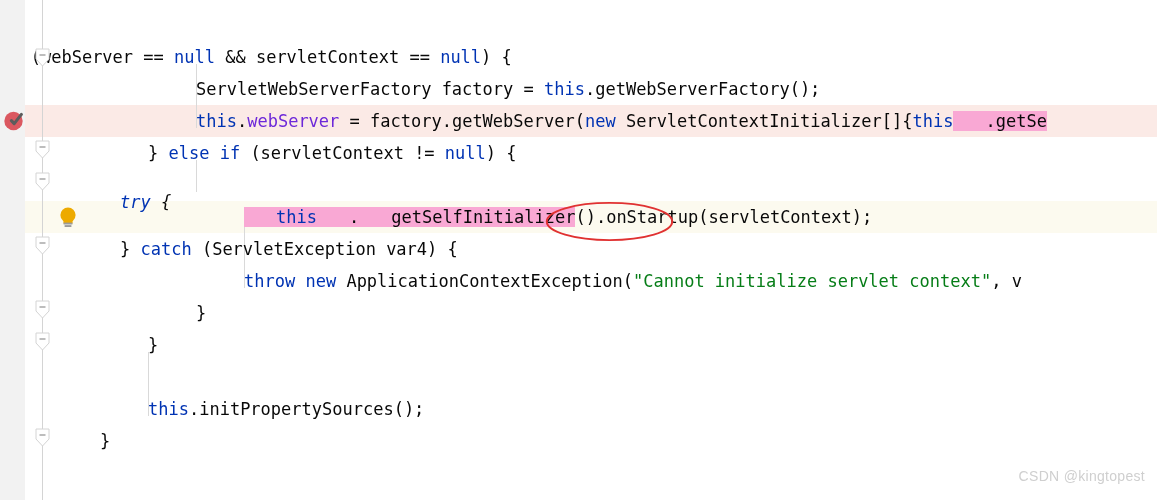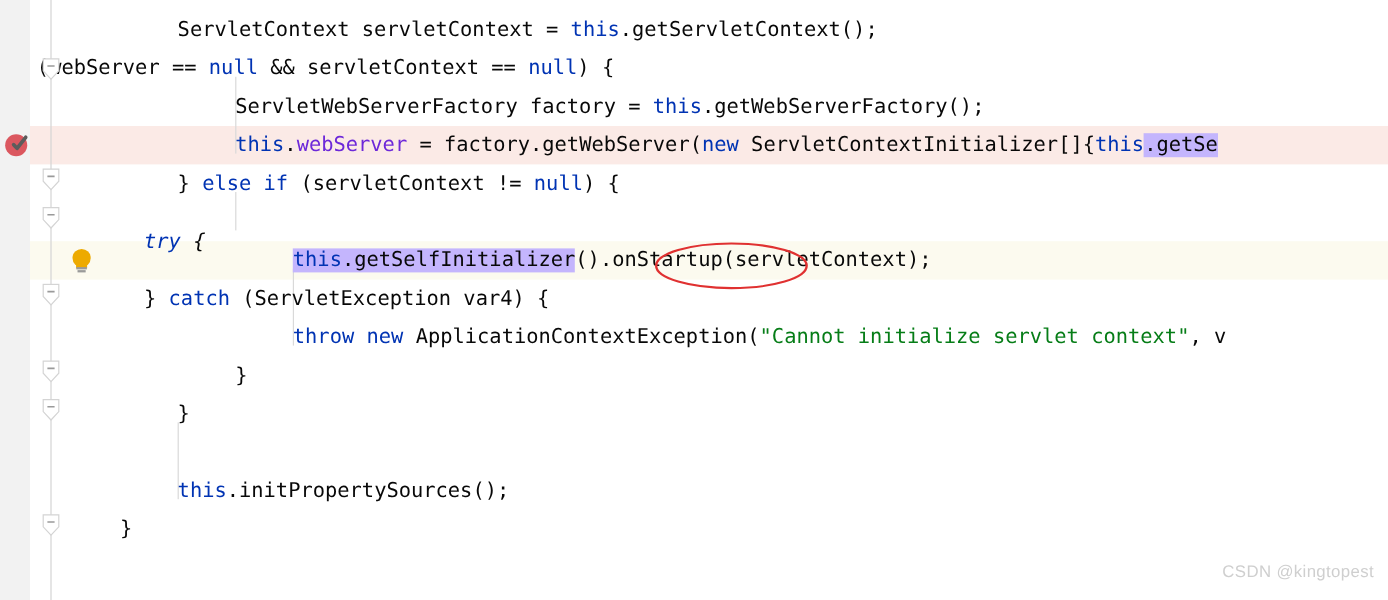--- a/index.html
+++ b/index.html
@@ -97,21 +97,21 @@
     position: absolute;
     left: 0;
     height: 32px;
     line-height: 32px;
     white-space: pre;
     color: #080808;
   }
   .k  { color: #0033b3; }             
   .f  { color: #6d28d9; }             
   .s  { color: #067d17; }             
-  .hl { background: #c4b5fd; }        
+  .hl { background: #f9a8d4; padding-left: 32px; }        
 
   
   .annot-ellipse {
     position: absolute;
     z-index: 9;
     pointer-events: none;
   }
 
   
   .watermark {
@@ -203,21 +203,20 @@
   <div class="bulb-icon" id="bulb-icon" style="top: 205px;">
     <svg viewBox="0 0 22 24" width="22" height="24" aria-hidden="true">
       <circle cx="11" cy="10" r="7.6" fill="#edaa00"></circle>
       <rect x="6.4" y="14.2" width="9.2" height="4.4" fill="#edaa00"></rect>
       <rect x="6.6" y="17.6" width="8.8" height="1.9" fill="#9a9a9a"></rect>
       <rect x="7.6" y="20.1" width="6.8" height="1.9" fill="#9a9a9a"></rect>
     </svg>
   </div>
 
   <div class="code-layer" id="code-layer">
-      <div class="code-line" style="top: 9px; padding-left: 148px;"><span class="">ServletContext servletContext = </span><span class="k ">this</span><span class="">.getServletContext();</span></div>
       <div class="code-line" style="top: 41px; "><span class="k ">if</span><span class=""> (webServer == </span><span class="k ">null</span><span class=""> &amp;&amp; servletContext == </span><span class="k ">null</span><span class="">) {</span></div>
       <div class="code-line" style="top: 73px; padding-left: 196px;"><span class="">ServletWebServerFactory factory = </span><span class="k ">this</span><span class="">.getWebServerFactory();</span></div>
       <div class="code-line" style="top: 105px; padding-left: 196px;"><span class="k ">this</span><span class="">.</span><span class="f ">webServer</span><span class=""> = factory.getWebServer(</span><span class="k ">new</span><span class=""> ServletContextInitializer[]{</span><span class="k ">this</span><span class="hl">.getSe</span></div>
       <div class="code-line" style="top: 137px; padding-left: 148px;"><span class="">} </span><span class="k ">else if</span><span class=""> (servletContext != </span><span class="k ">null</span><span class="">) {</span></div>
       <div class="code-line" style="top: 186px; padding-left: 120px; font-style: italic;"><span class="k ">try</span><span class=""> {</span></div>
       <div class="code-line" style="top: 201px; padding-left: 244px;"><span class="k hl">this</span><span class="hl">.</span><span class="hl">getSelfInitializer</span><span class="">().onStartup(servletContext);</span></div>
       <div class="code-line" style="top: 233px; padding-left: 120px;"><span class="">} </span><span class="k ">catch</span><span class=""> (ServletException var4) {</span></div>
       <div class="code-line" style="top: 265px; padding-left: 244px;"><span class="k ">throw</span><span class=""> </span><span class="k ">new</span><span class=""> ApplicationContextException(</span><span class="s ">"Cannot initialize servlet context"</span><span class="">, v</span></div>
       <div class="code-line" style="top: 297px; padding-left: 196px;"><span class="">}</span></div>
       <div class="code-line" style="top: 329px; padding-left: 148px;"><span class="">}</span></div>

